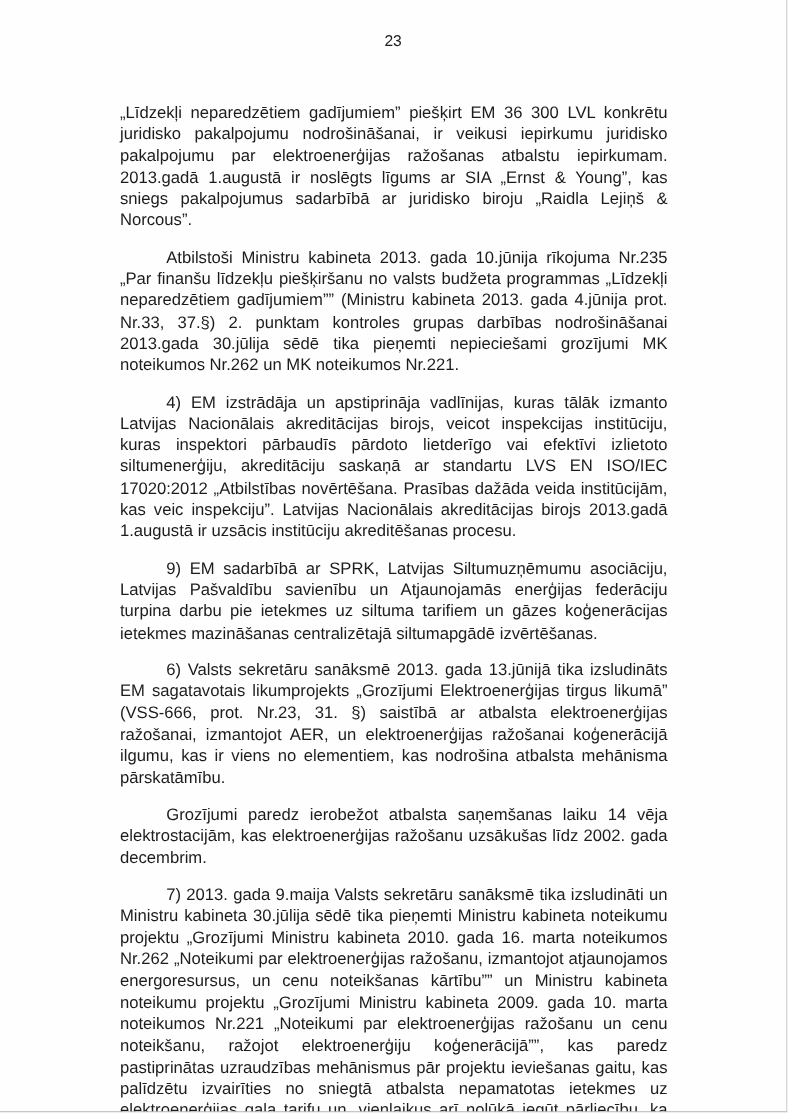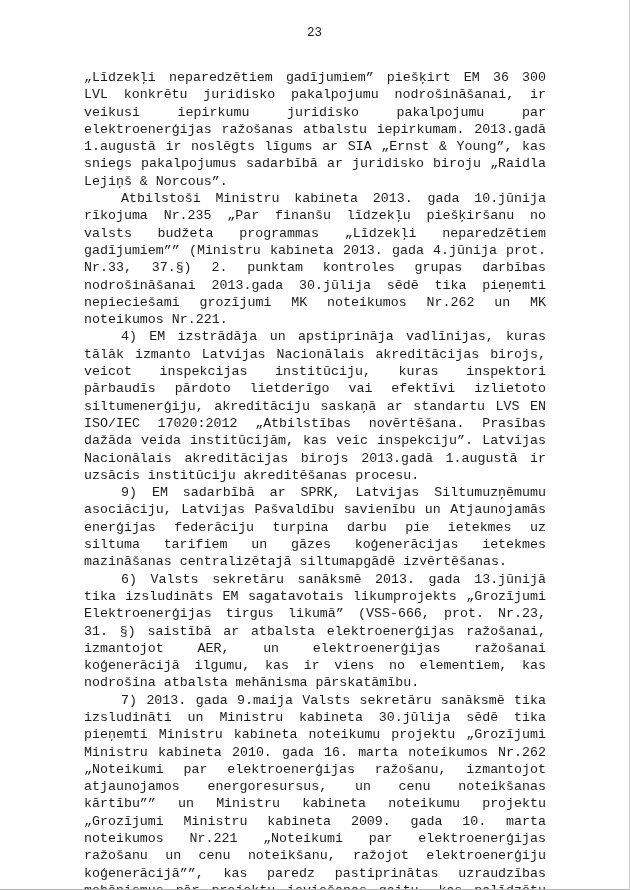--- a/index.html
+++ b/index.html
@@ -5,21 +5,21 @@
   html, body {
     margin: 0;
     padding: 0;
     background: #ffffff;
   }
   .page {
     position: relative;
     width: 630px;
     height: 890px;
     background: #fefefe;
-    font-family: Liberation Mono, monospace;
+    font-family: Liberation Sans, sans-serif;
     color: #1c1c1e;
     box-sizing: border-box;
     border-right: 1px solid #c8c8c8;
     border-bottom: 1px solid #b5b5b5;
     overflow: hidden;
   }
   .page-number {
     position: absolute;
     top: 26px;
     left: 0;
@@ -30,21 +30,21 @@
   .content {
     position: absolute;
     top: 69px;
     left: 84px;
     width: 462px;
     font-size: 13.3px;
     line-height: 17.3px;
     text-align: justify;
   }
   .content p {
-    margin: 0;
+    margin: 12px;
     text-indent: 37px;
   }
   .content p.no-indent {
     text-indent: 0;
   }
   .footnote {
     position: absolute;
     top: 829px;
     left: 84px;
     width: 462px;
@@ -59,17 +59,18 @@
 <div class="page">
 
   <div class="page-number">23</div>
 
   <div class="content">
     <p class="no-indent">„Līdzekļi neparedzētiem gadījumiem” piešķirt EM 36 300 LVL konkrētu juridisko pakalpojumu nodrošināšanai, ir veikusi iepirkumu juridisko pakalpojumu par elektroenerģijas ražošanas atbalstu iepirkumam. 2013.gadā 1.augustā ir noslēgts līgums ar SIA „Ernst &amp; Young”, kas sniegs pakalpojumus sadarbībā ar juridisko biroju „Raidla Lejiņš &amp; Norcous”.</p>
     <p>Atbilstoši Ministru kabineta 2013. gada 10.jūnija rīkojuma Nr.235 „Par finanšu līdzekļu piešķiršanu no valsts budžeta programmas „Līdzekļi neparedzētiem gadījumiem”” (Ministru kabineta 2013. gada 4.jūnija prot. Nr.33, 37.§) 2. punktam kontroles grupas darbības nodrošināšanai 2013.gada 30.jūlija sēdē tika pieņemti nepieciešami grozījumi MK noteikumos Nr.262 un MK noteikumos Nr.221.</p>
     <p>4) EM izstrādāja un apstiprināja vadlīnijas, kuras tālāk izmanto Latvijas Nacionālais akreditācijas birojs, veicot inspekcijas institūciju, kuras inspektori pārbaudīs pārdoto lietderīgo vai efektīvi izlietoto siltumenerģiju, akreditāciju saskaņā ar standartu LVS EN ISO/IEC 17020:2012 „Atbilstības novērtēšana. Prasības dažāda veida institūcijām, kas veic inspekciju”. Latvijas Nacionālais akreditācijas birojs 2013.gadā 1.augustā ir uzsācis institūciju akreditēšanas procesu.</p>
     <p>9) EM sadarbībā ar SPRK, Latvijas Siltumuzņēmumu asociāciju, Latvijas Pašvaldību savienību un Atjaunojamās enerģijas federāciju turpina darbu pie ietekmes uz siltuma tarifiem un gāzes koģenerācijas ietekmes mazināšanas centralizētajā siltumapgādē izvērtēšanas.</p>
     <p>6) Valsts sekretāru sanāksmē 2013. gada 13.jūnijā tika izsludināts EM sagatavotais likumprojekts „Grozījumi Elektroenerģijas tirgus likumā” (VSS-666, prot. Nr.23, 31. §) saistībā ar atbalsta elektroenerģijas ražošanai, izmantojot AER, un elektroenerģijas ražošanai koģenerācijā ilgumu, kas ir viens no elementiem, kas nodrošina atbalsta mehānisma pārskatāmību.</p>
+    <p>Grozījumi paredz ierobežot atbalsta saņemšanas laiku 14 vēja elektrostacijām, kas elektroenerģijas ražošanu uzsākušas līdz 2002. gada decembrim.</p>
     <p>7) 2013. gada 9.maija Valsts sekretāru sanāksmē tika izsludināti un Ministru kabineta 30.jūlija sēdē tika pieņemti Ministru kabineta noteikumu projektu „Grozījumi Ministru kabineta 2010. gada 16. marta noteikumos Nr.262 „Noteikumi par elektroenerģijas ražošanu, izmantojot atjaunojamos energoresursus, un cenu noteikšanas kārtību”” un Ministru kabineta noteikumu projektu „Grozījumi Ministru kabineta 2009. gada 10. marta noteikumos Nr.221 „Noteikumi par elektroenerģijas ražošanu un cenu noteikšanu, ražojot elektroenerģiju koģenerācijā””, kas paredz pastiprinātas uzraudzības mehānismus pār projektu ieviešanas gaitu, kas palīdzētu izvairīties no sniegtā atbalsta nepamatotas ietekmes uz elektroenerģijas gala tarifu un, vienlaikus arī nolūkā iegūt pārliecību, ka obligātā iepirkuma ietvaros elektroenerģijas ražotājiem piešķirtie līdzekļi tiek izmantoti efektīvi un atbilstoši paredzētajiem mērķiem.</p>
   </div>
 
 
 </div>
 
 </body></html>

